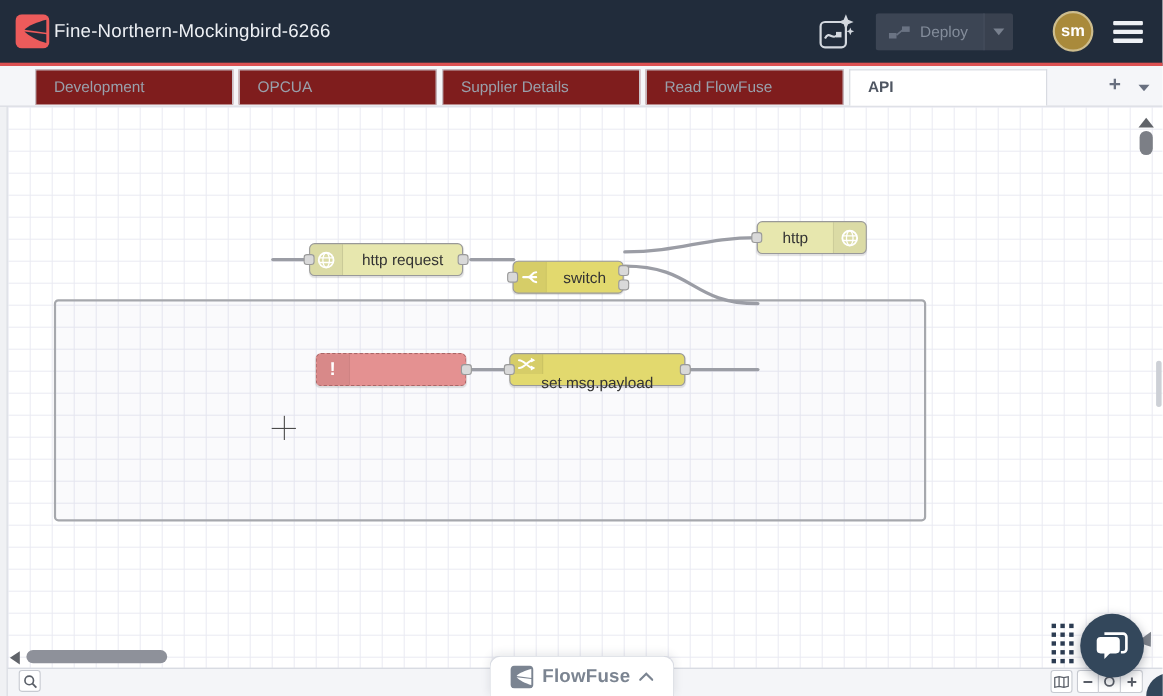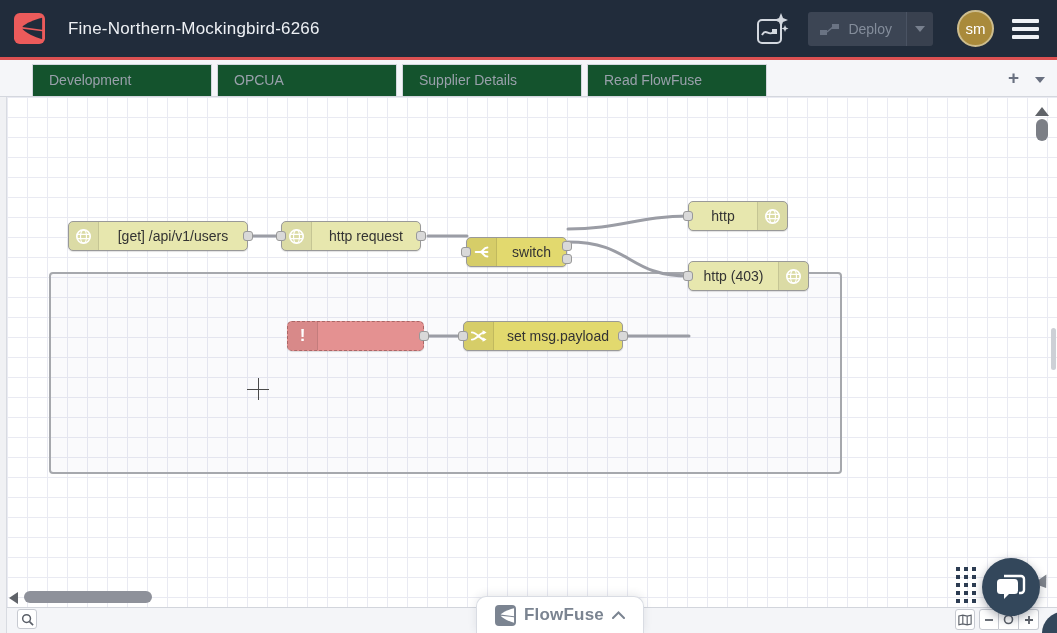--- a/index.html
+++ b/index.html
@@ -2,35 +2,35 @@
 <html><head>
 <meta charset="utf-8">
 <style>
   * { margin:0; padding:0; box-sizing:border-box; }
   html,body { width:1057px; height:633px; overflow:hidden; font-family:"Liberation Sans",sans-serif; background:#fff; }
   #app { position:relative; width:1057px; height:633px; overflow:hidden; }
 
   
   .header { position:absolute; left:0; top:0; width:1057px; height:60px; background:#212c3b; border-bottom:3px solid #dd5152; display:flex; align-items:center; z-index:50; }
   .logo { width:31px; height:31px; margin-left:14px; flex:0 0 auto; }
-  .hdr-title { color:#edf0f4; font-size:17px; font-weight:500; margin-left:23px; letter-spacing:0.2px; }
+  .hdr-title { color:#edf0f4; font-size:17px; font-weight:500; margin-left:4px; letter-spacing:0.2px; }
   .hdr-right { position:absolute; right:0; top:0; height:57px; display:flex; align-items:center; }
   .ai-btn { width:36px; height:36px; margin-right:18px; display:flex; align-items:center; justify-content:center; cursor:pointer; }
-  .deploy-wrap { display:flex; height:34px; margin-right:24px; border-radius:3px; overflow:hidden; }
+  .deploy-wrap { display:flex; height:34px; margin-right:36px; border-radius:3px; overflow:hidden; }
   .deploy-btn { background:#3c4554; color:#848d9b; font-size:14px; display:flex; align-items:center; gap:8px; padding:0 14px 0 12px; }
   .deploy-caret { background:#39414f; border-left:1px solid #4a5363; width:27px; display:flex; align-items:center; justify-content:center; }
   .caret-down { width:0; height:0; border-left:5px solid transparent; border-right:5px solid transparent; border-top:6px solid #78808e; }
-  .avatar { width:37px; height:37px; border-radius:50%; background:#a98a3b; border:2px solid #cdbd8e; color:#fff; font-size:15px; font-weight:normal; display:flex; align-items:center; justify-content:center; margin-right:18px; cursor:pointer; }
+  .avatar { width:37px; height:37px; border-radius:50%; background:#a98a3b; border:2px solid #cdbd8e; color:#fff; font-size:15px; font-weight:bold; display:flex; align-items:center; justify-content:center; margin-right:18px; cursor:pointer; }
   .hamburger { width:27px; display:flex; flex-direction:column; gap:4px; margin-right:18px; cursor:pointer; }
   .hamburger span { display:block; height:4px; border-radius:1px; background:#eef1f5; }
 
   
   .tabbar { position:absolute; left:0; top:60px; width:1057px; height:37px; background:#f5f6f9; border-bottom:1px solid #d4d7de; z-index:40; }
   .tabs { position:absolute; left:32px; bottom:0; display:flex; gap:5px; }
-  .tab { width:180px; height:32px; background:#14532d; border:1px solid #d4d7de; border-bottom:none; color:#99a0ab; font-size:14px; line-height:31px; padding-left:16px; white-space:nowrap; overflow:hidden; cursor:pointer; }
+  .tab { width:180px; height:32px; background:#7f1d1d; border:1px solid #d4d7de; border-bottom:none; color:#99a0ab; font-size:14px; line-height:31px; padding-left:16px; white-space:nowrap; overflow:hidden; cursor:pointer; }
   .tab.active { background:#fff; color:#4f5662; font-weight:bold; height:33px; }
   .tab-add { position:absolute; right:38px; top:9px; color:#697080; font-size:19px; font-weight:bold; line-height:18px; cursor:pointer; }
   .tab-caret { position:absolute; right:12px; top:17px; width:0; height:0; border-left:5px solid transparent; border-right:5px solid transparent; border-top:6px solid #697080; cursor:pointer; }
 
   
   .palette-strip { position:absolute; left:0; top:60px; width:7px; height:573px; background:#f0f1f4; border-right:1px solid #d8dbe1; z-index:30; }
   .canvas { position:absolute; left:7px; top:97px; width:1050px; height:536px; background:#fff;
     background-image:linear-gradient(to right,#e9eaf2 1px,transparent 1px),linear-gradient(to bottom,#e9eaf2 1px,transparent 1px);
     background-size:20px 20px; }
   .group-box { position:absolute; left:42px; top:175px; width:793px; height:202px; border:2px solid #a6a8ad; border-radius:4px; background:rgba(130,140,170,0.04); z-index:1; }
@@ -68,21 +68,21 @@
   .footerbar { position:absolute; left:0; bottom:0; width:1057px; height:26px; background:#f4f5f8; border-top:1px solid #d2d5dc; z-index:25; }
   .search-btn { position:absolute; left:17px; bottom:4px; width:20px; height:20px; background:#fff; border:1px solid #c7cad1; border-radius:3px; display:flex; align-items:center; justify-content:center; cursor:pointer; z-index:26; }
   .zoomctl { position:absolute; right:18px; bottom:3px; display:flex; gap:4px; z-index:26; }
   .zbtn { width:20px; height:21px; background:#fff; border:1px solid #c7cad1; border-radius:3px; display:flex; align-items:center; justify-content:center; color:#5a5f68; font-size:14px; cursor:pointer; }
   .zgroup { display:flex; }
   .zgroup .zbtn { border-radius:0; border-left:none; }
   .zgroup .zbtn:first-child { border-radius:3px 0 0 3px; border-left:1px solid #c7cad1; }
   .zgroup .zbtn:last-child { border-radius:0 3px 3px 0; }
 
   
-  .ff-tab { position:absolute; left:445px; top:596px; width:168px; height:37px; background:#fff; border:1px solid #d9dce3; border-bottom:none; border-radius:10px 10px 0 0; box-shadow:0 -2px 8px rgba(40,50,70,0.10); display:flex; align-items:center; justify-content:center; gap:8px; z-index:45; cursor:pointer;margin-left:31px; }
+  .ff-tab { position:absolute; left:445px; top:596px; width:168px; height:37px; background:#fff; border:1px solid #d9dce3; border-bottom:none; border-radius:10px 10px 0 0; box-shadow:0 -2px 8px rgba(40,50,70,0.10); display:flex; align-items:center; justify-content:center; gap:8px; z-index:45; cursor:pointer; }
   .ff-text { color:#7b8491; font-size:17px; font-weight:bold; letter-spacing:0.2px; }
 
   
   .chat-dots { position:absolute; left:956px; top:567px; display:grid; grid-template-columns:repeat(3,1fr); gap:4px; z-index:46; cursor:grab; }
   .chat-dots i { width:4px; height:4px; background:#2c3c52; display:block; }
   .chat-bubble { position:absolute; left:982px; top:558px; width:58px; height:58px; border-radius:50%; background:#33475b; box-shadow:0 3px 10px rgba(20,30,45,0.35); display:flex; align-items:center; justify-content:center; z-index:47; cursor:pointer; }
   .chat-corner { position:absolute; left:1042px; top:612px; width:42px; height:42px; border-radius:50%; background:#33475b; z-index:46; }
 </style>
 </head>
 <body>
@@ -130,20 +130,21 @@
       </div>
     </div>
   </div>
 
   <div class="tabbar">
     <div class="tabs">
       <div class="tab">Development</div>
       <div class="tab">OPCUA</div>
       <div class="tab">Supplier Details</div>
       <div class="tab">Read FlowFuse</div>
+      <div class="tab active">API</div>
     </div>
     <div class="tab-add">+</div>
     <div class="tab-caret"></div>
   </div>
 
   <div class="palette-strip"></div>
 
   <div class="canvas">
     <div class="group-box"></div>
 
@@ -151,31 +152,20 @@
       <g fill="none" stroke="#9b9da5" stroke-width="3" stroke-linecap="round">
         <path d="M241 139 C256 139 256 139 282 139"></path>
         <path d="M421 139 C436 139 443 139 460 139"></path>
         <path d="M561 132 C612 132 632 119 682 119"></path>
         <path d="M561 145 C625 145 620 179 682 179"></path>
         <path d="M417 239 C434 239 440 239 457 239"></path>
         <path d="M616 239 C642 239 656 239 682 239"></path>
       </g>
     </svg>
 
-    <div class="node khaki" style="left:61px; top:124px; width:180px;">
-      <span class="nicon left">
-        <svg width="17" height="17" viewBox="0 0 16 16">
-            <circle cx="8" cy="8" r="6.3" fill="none" stroke="#fff" stroke-width="1.6"></circle>
-            <ellipse cx="8" cy="8" rx="2.8" ry="6.3" fill="none" stroke="#fff" stroke-width="1.1"></ellipse>
-            <path d="M2 6 h12 M2 10 h12" stroke="#fff" stroke-width="1.1"></path>
-          </svg>
-      </span>
-      <span class="nlabel">[get] /api/v1/users</span>
-      <span class="port out"></span>
-    </div>
 
     <div class="node khaki" style="left:274px; top:124px; width:140px;">
       <span class="nicon left">
         <svg width="17" height="17" viewBox="0 0 16 16">
             <circle cx="8" cy="8" r="6.3" fill="none" stroke="#fff" stroke-width="1.6"></circle>
             <ellipse cx="8" cy="8" rx="2.8" ry="6.3" fill="none" stroke="#fff" stroke-width="1.1"></ellipse>
             <path d="M2 6 h12 M2 10 h12" stroke="#fff" stroke-width="1.1"></path>
           </svg>
       </span>
       <span class="nlabel">http request</span>
@@ -200,40 +190,29 @@
         <svg width="17" height="17" viewBox="0 0 16 16">
             <circle cx="8" cy="8" r="6.3" fill="none" stroke="#fff" stroke-width="1.6"></circle>
             <ellipse cx="8" cy="8" rx="2.8" ry="6.3" fill="none" stroke="#fff" stroke-width="1.1"></ellipse>
             <path d="M2 6 h12 M2 10 h12" stroke="#fff" stroke-width="1.1"></path>
           </svg>
       </span>
       <span class="nlabel">http</span>
       <span class="port in"></span>
     </div>
 
-    <div class="node khaki" style="left:681px; top:164px; width:121px;">
-      <span class="nicon right">
-        <svg width="17" height="17" viewBox="0 0 16 16">
-            <circle cx="8" cy="8" r="6.3" fill="none" stroke="#fff" stroke-width="1.6"></circle>
-            <ellipse cx="8" cy="8" rx="2.8" ry="6.3" fill="none" stroke="#fff" stroke-width="1.1"></ellipse>
-            <path d="M2 6 h12 M2 10 h12" stroke="#fff" stroke-width="1.1"></path>
-          </svg>
-      </span>
-      <span class="nlabel">http (403)</span>
-      <span class="port in"></span>
-    </div>
 
     <div class="node rednode" style="left:280px; top:224px; width:137px;">
       <span class="nicon left">
         <span class="excl">!</span>
       </span>
       <span class="port out"></span>
     </div>
 
-    <div class="node yellow" style="left:456px; top:224px; width:160px;">
+    <div class="node yellow" style="left:456px; top:224px; width:160px;flex-direction:column;">
       <span class="nicon left">
         <svg width="18" height="18" viewBox="0 0 20 20">
             <path d="M2 6 C8 6 11 14 16 14 M2 14 C8 14 11 6 16 6" fill="none" stroke="#fff" stroke-width="2" stroke-linecap="round"></path>
             <path d="M14 3.5 L18.5 6 L14 8.5 Z M14 11.5 L18.5 14 L14 16.5 Z" fill="#fff"></path>
           </svg>
       </span>
       <span class="nlabel">set msg.payload</span>
       <span class="port in"></span>
       <span class="port out"></span>
     </div>

